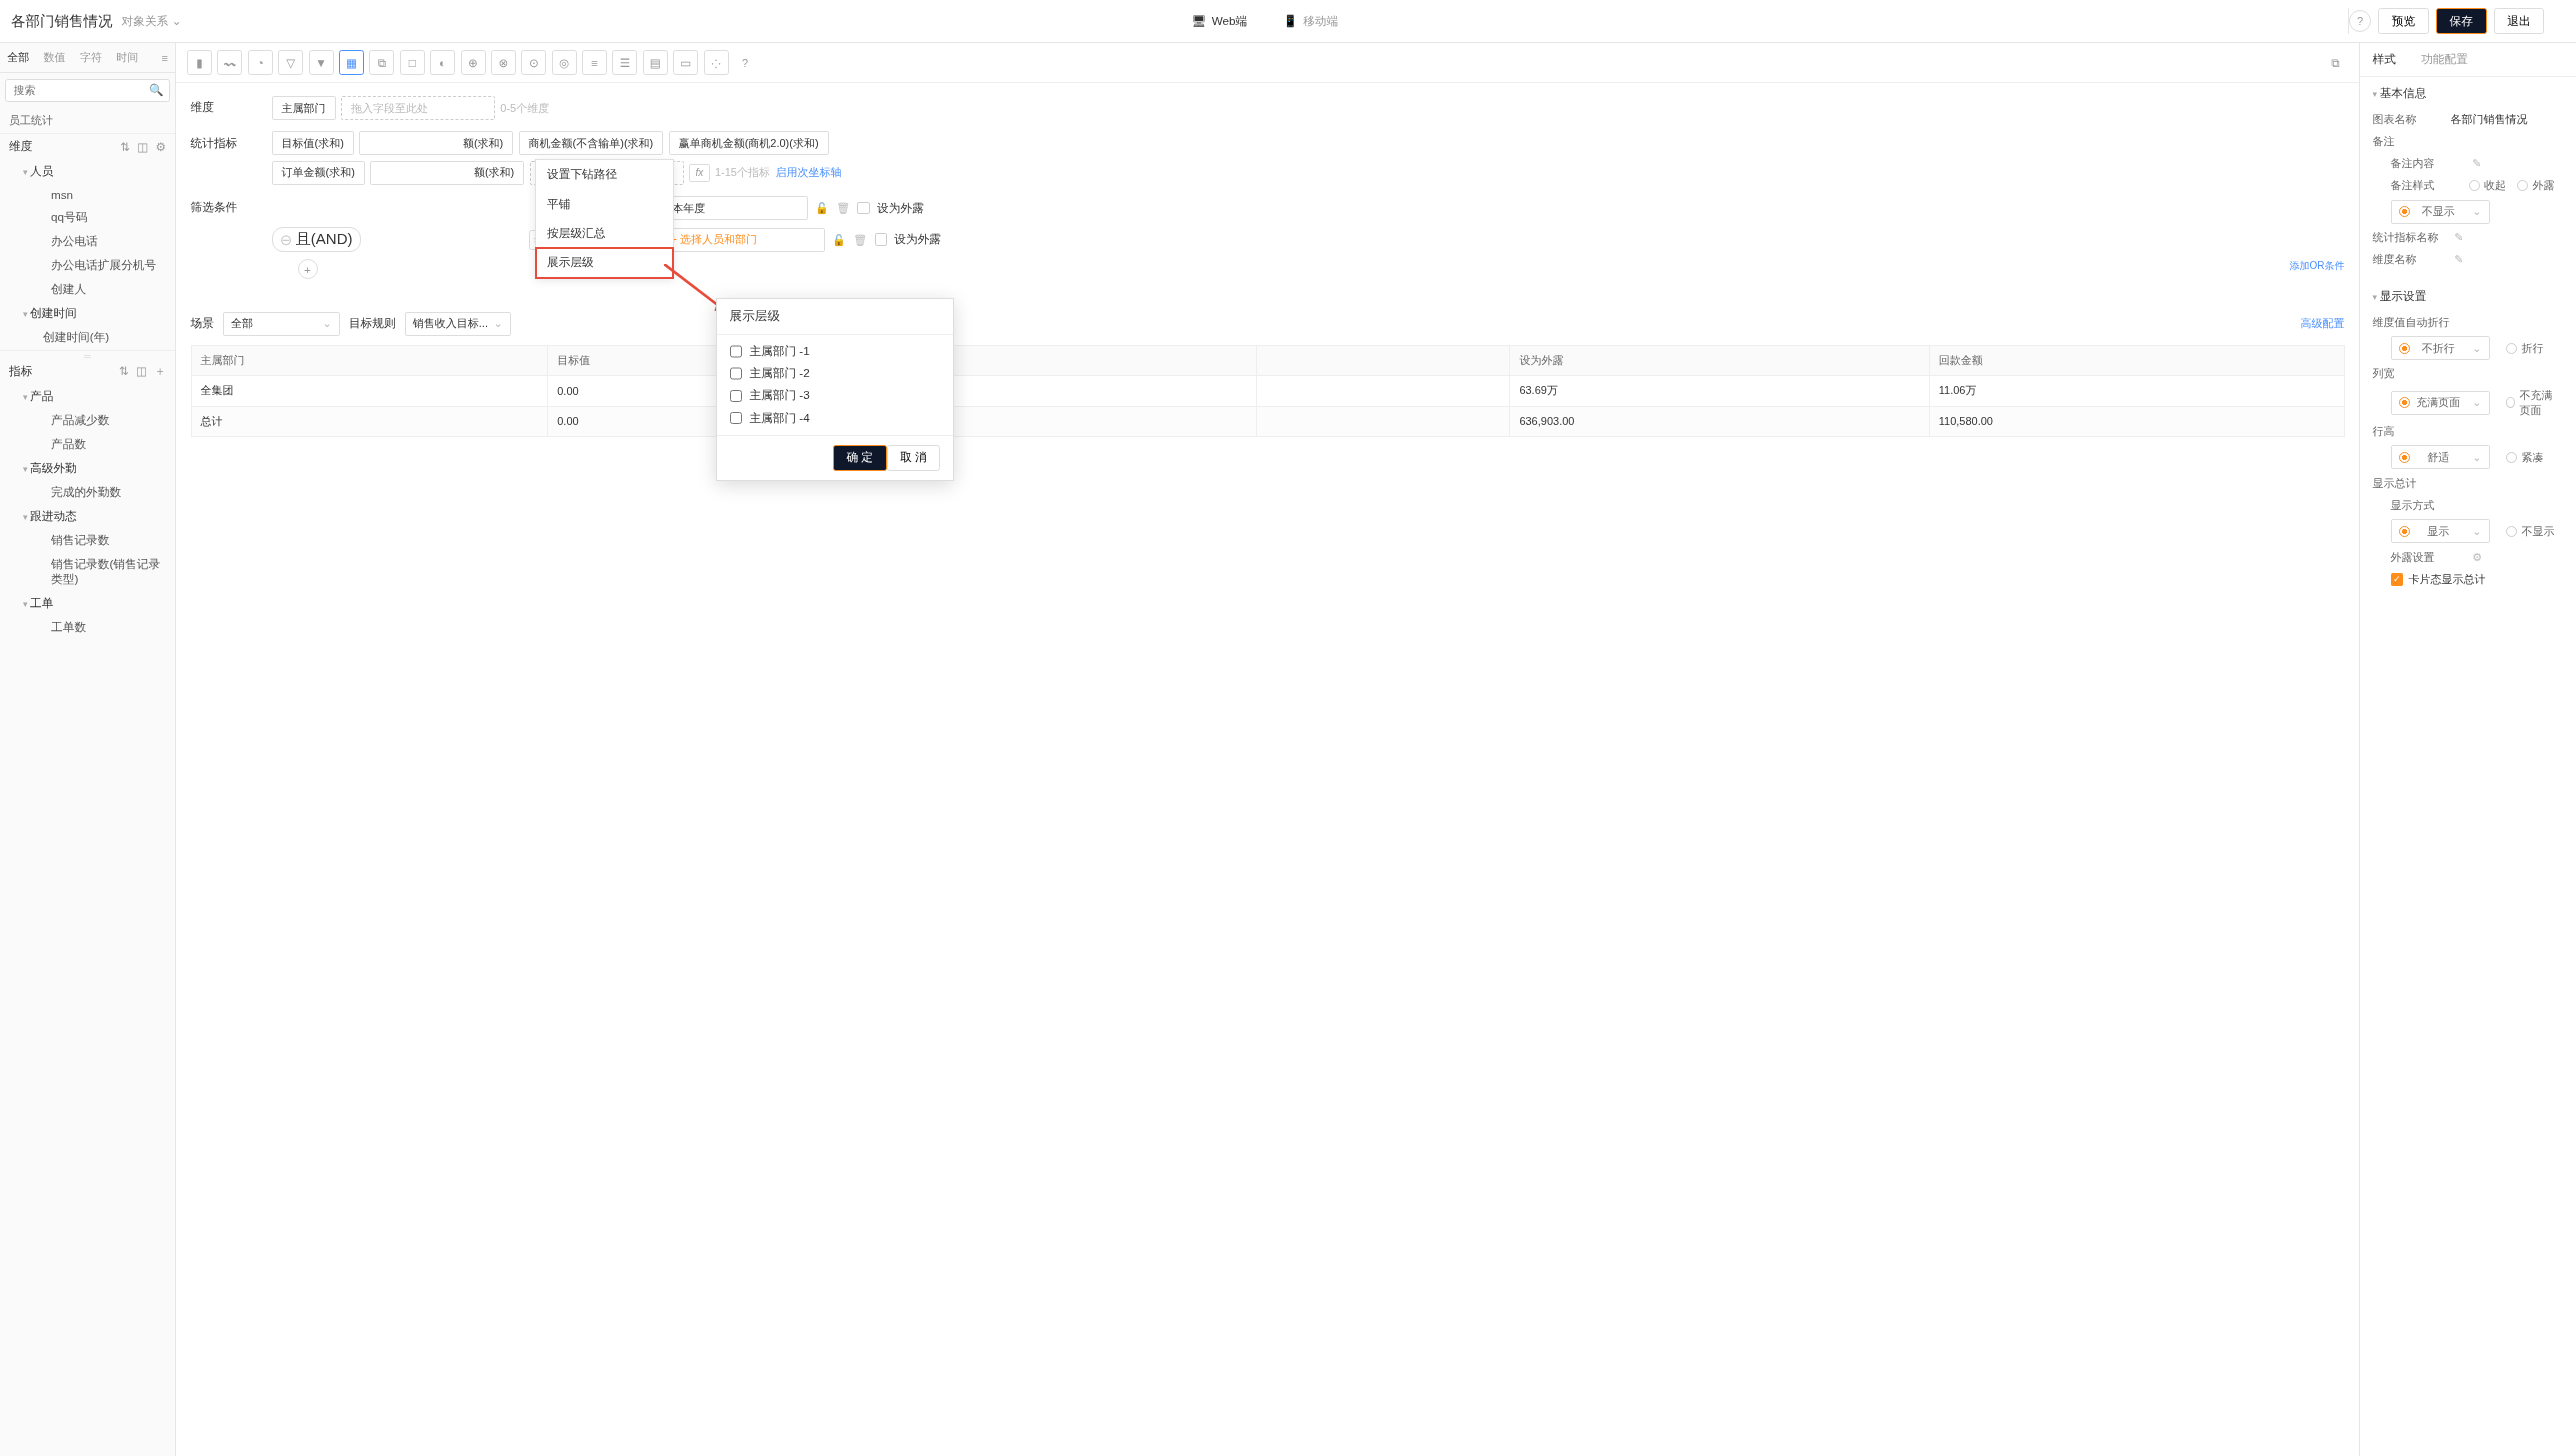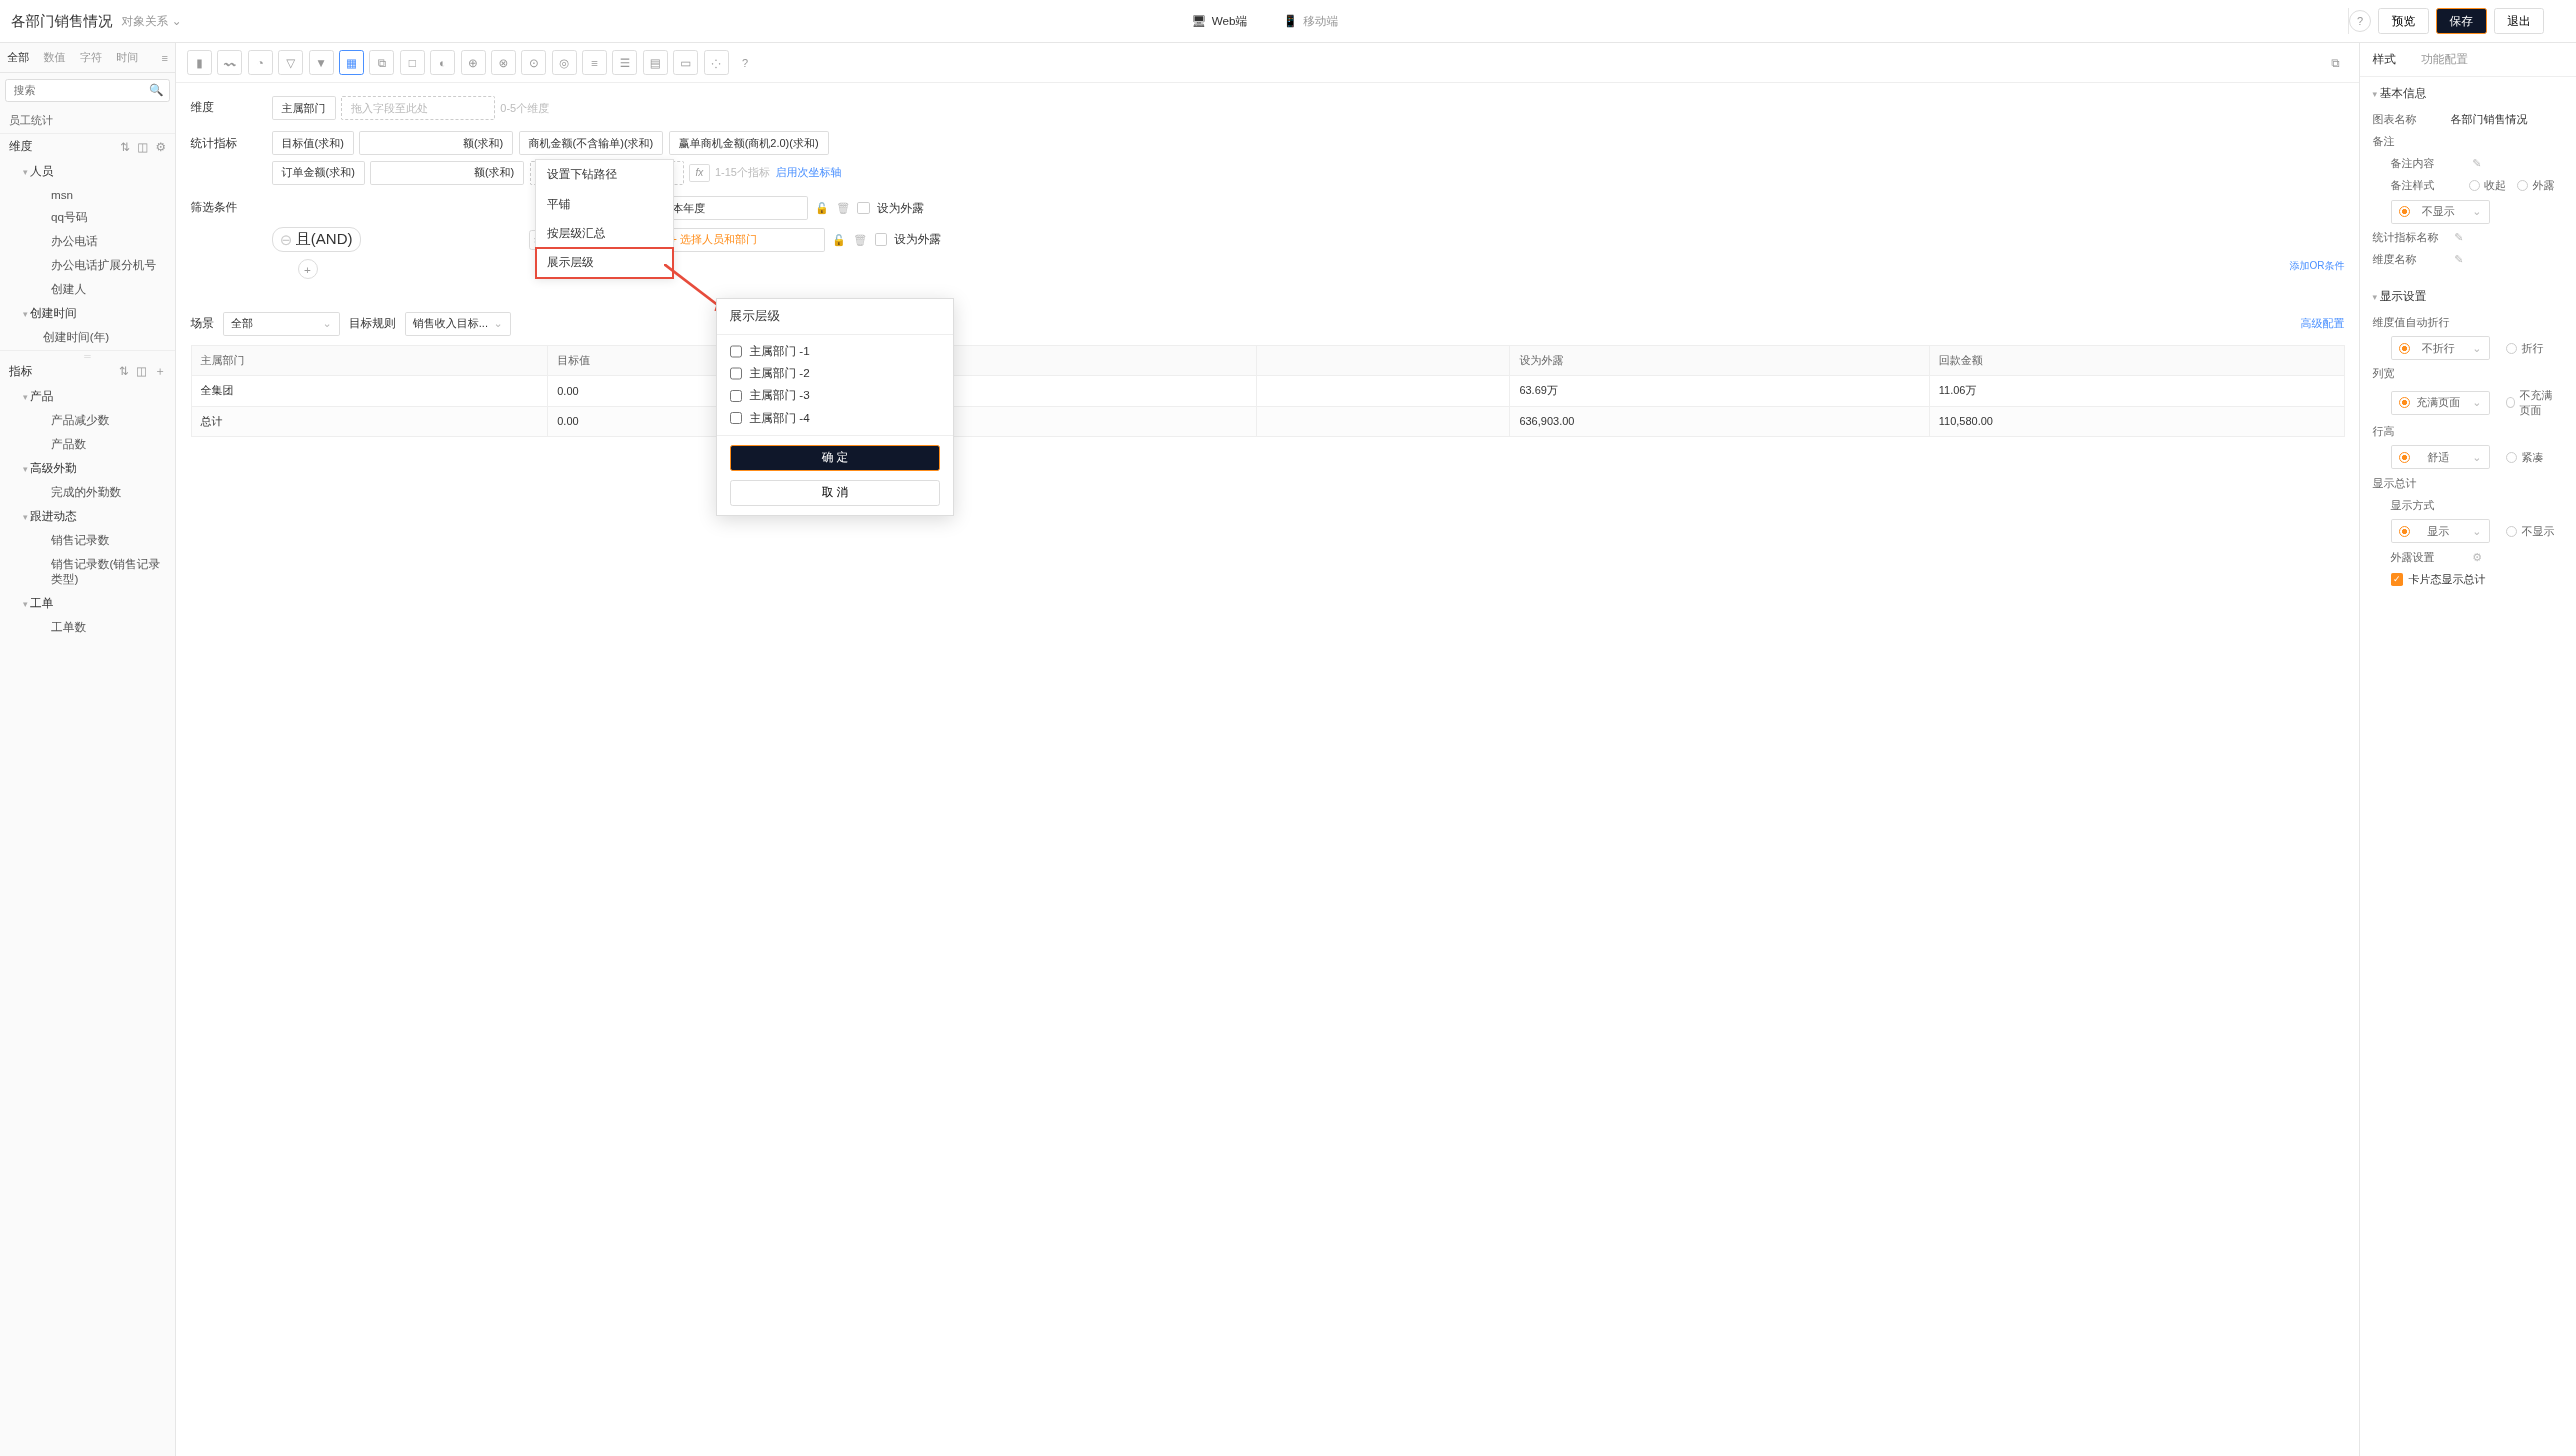--- a/index.html
+++ b/index.html
@@ -89,21 +89,21 @@
 .dt th, .dt td { border: 0.9px solid #eee; padding: 7.2px 9px; text-align: left; }
 .dt th { background: #fafafa; color: #666; font-weight: 500; }
 .dt tr.total td { font-weight: 500; background: #fcfcfc; }
 
 
 .dialog-mask { position: absolute; left: 540px; top: 255px; width: 238px; background: #fff; border: 0.9px solid #ddd; box-shadow: 0 3.6px 18px rgba(0,0,0,.15); z-index: 30; }
 .dialog-mask .dtitle { padding: 9px 12.6px; font-size: 12.6px; font-weight: 500; border-bottom: 0.9px solid #eee; }
 .dialog-mask .dbody { padding: 9px 12.6px; display: flex; flex-direction: column; gap: 7.2px; }
 .dialog-mask .dbody label { display: flex; align-items: center; gap: 7.2px; font-size: 11.7px; }
 .dialog-mask .dbody input[type=checkbox] { width: 12.6px; height: 12.6px; }
-.dialog-mask .dfoot { padding: 9px 12.6px; display: flex; justify-content: flex-end; gap: 9px; border-top: 0.9px solid #eee; flex-direction: column; }
+.dialog-mask .dfoot { padding: 9px 12.6px; display: flex; justify-content: flex-end; border-top: 0.9px solid #eee; }
 
 
 .cfooter { display: flex; align-items: center; padding: 7.2px 14.5px; font-size: 11px; }
 .cfooter .spacer { flex: 1; }
 .cfooter .upd { color: #999; }
 
 
 .right { width: 217px; border-left: 0.9px solid #e6e6e6; padding: 0; background: #fff; overflow: auto; }
 .right .rtabs { display: flex; border-bottom: 0.9px solid #eee; }
 .right .rtabs .rt { padding: 9px 12.6px; font-size: 11.7px; color: #999; cursor: pointer; }

